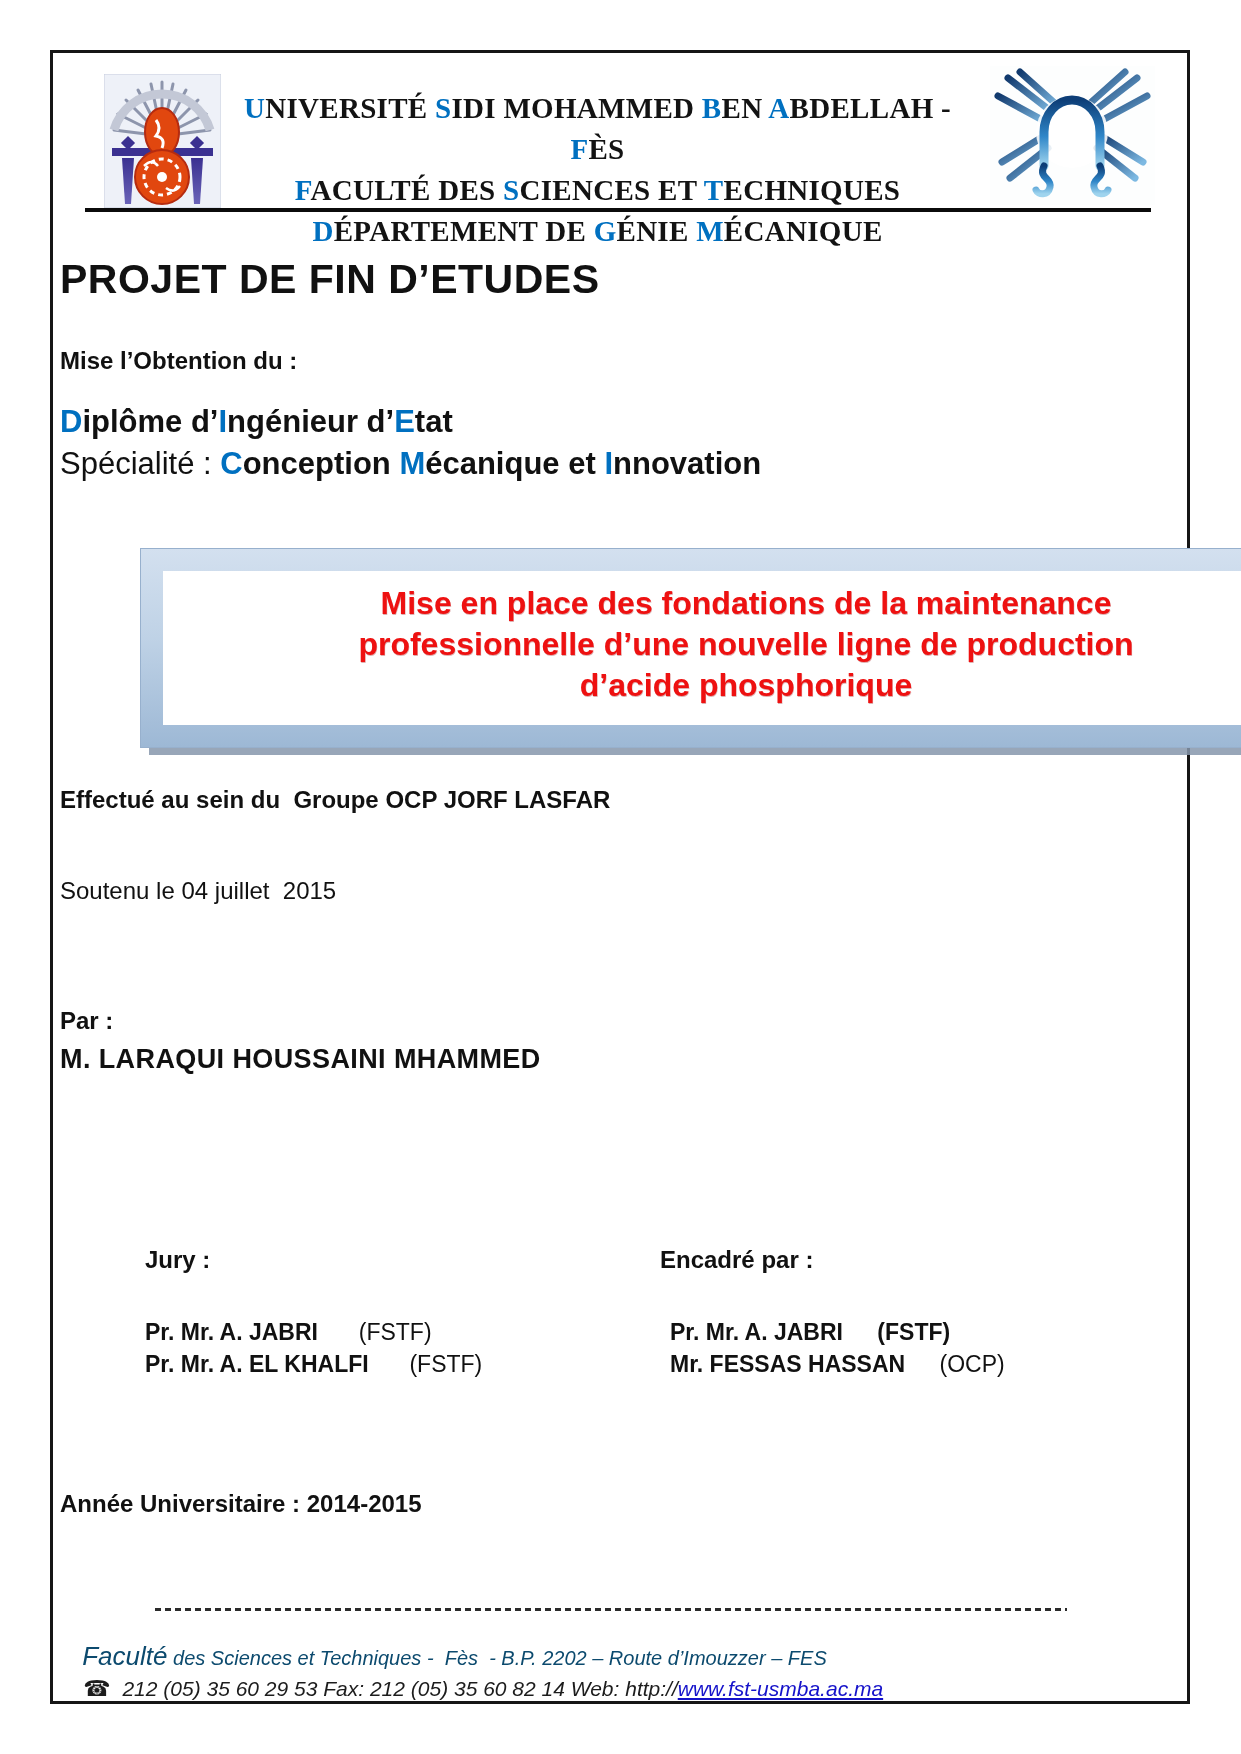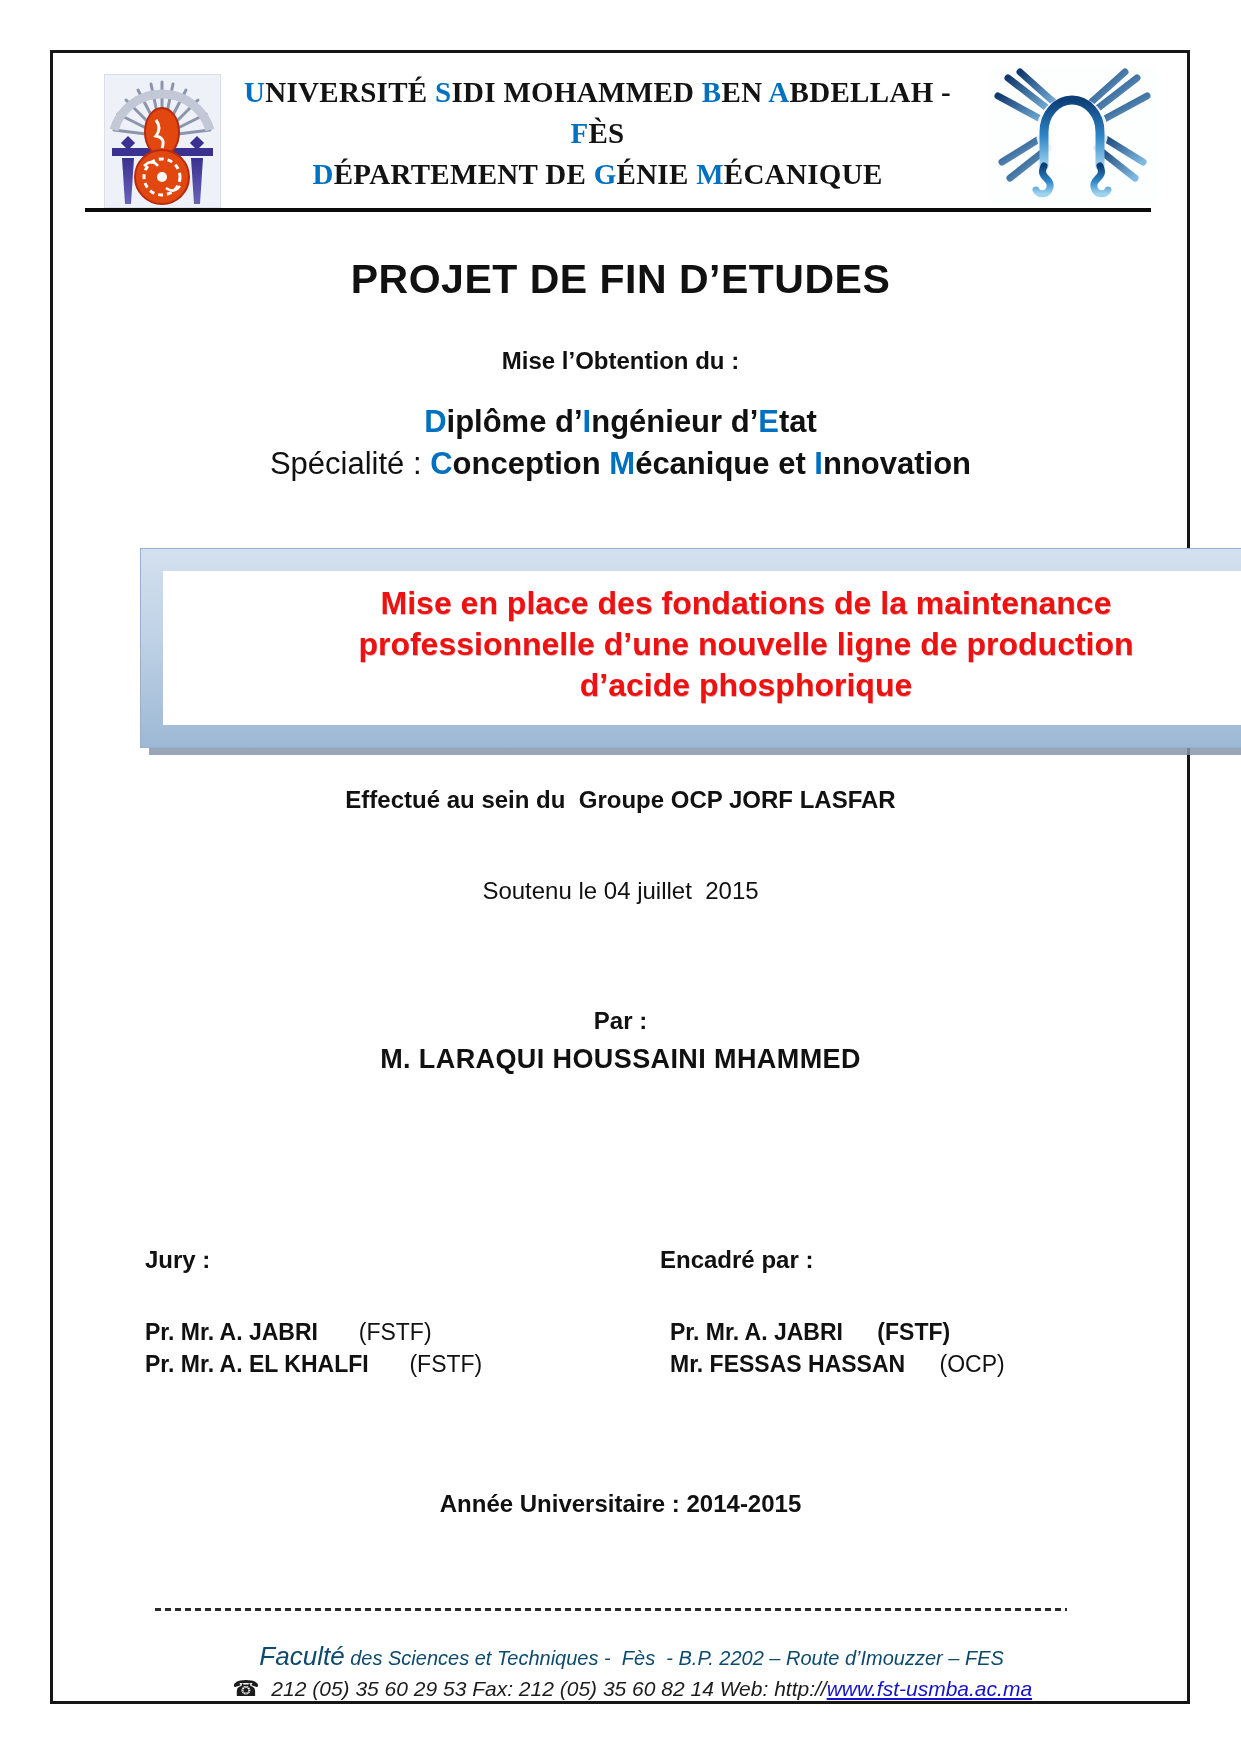--- a/index.html
+++ b/index.html
@@ -9,29 +9,29 @@
     color:#111;overflow:hidden;
   }
   .frame{
     position:absolute;left:50px;top:50px;width:1134px;height:1648px;
     border:3px solid #161616;background:#fff;
   }
   
   .logo-left{position:absolute;left:104px;top:74px;width:117px;height:134px;}
   .logo-right{position:absolute;left:990px;top:66px;width:165px;height:139px;}
   .header-text{
-    position:absolute;left:225px;top:72px;width:745px;text-align:center;
+    position:absolute;left:225px;top:88px;width:745px;text-align:center;
     font-family:"Liberation Serif","DejaVu Serif",serif;
     font-weight:700;font-size:29px;line-height:41px;color:#131313;
     letter-spacing:0.3px;
   }
   .c-blue{color:#0070C0;}
   .divider{position:absolute;left:85px;top:208px;width:1066px;height:4px;background:#0b0b0b;}
   
-  .center{position:absolute;left:60px;width:1121px;text-align:center;}
+  .center{position:absolute;left:60px;width:1121px;text-align:left;}
   .main-title{top:256px;font-size:41px;font-weight:700;letter-spacing:0.5px;margin:0;}
   .purpose{top:347px;font-size:24px;font-weight:700;}
   .diploma{top:404px;font-size:31px;font-weight:700;}
   .specialty{top:446px;font-size:31px;}
   .specialty .spec-label{font-weight:400;}
   .specialty .bold-segs span{font-weight:700;}
   
   .subject-outer{
     position:absolute;left:140px;top:548px;width:1212px;height:200px;
     background:linear-gradient(180deg,#d3e0ef 0%,#bfd2e6 45%,#9db8d5 100%);
@@ -117,20 +117,21 @@
       <path d="M52,46 q6,8 0,16 q10,2 6,12" fill="none" stroke="#fff" stroke-width="3"></path>
       <circle cx="58" cy="103" r="27" fill="#e1470f" stroke="#b52b10" stroke-width="2"></circle>
       <circle cx="58" cy="103" r="18" fill="none" stroke="#fff" stroke-width="3" stroke-dasharray="5 4"></circle>
       <circle cx="58" cy="103" r="5" fill="#fff"></circle>
       <path d="M40,92 q8,-8 14,0 M62,114 q8,6 14,-2" fill="none" stroke="#fff" stroke-width="2.5"></path>
     </svg>
   </div>
 
   <div class="header-text">
     <div><span class="c-blue">U</span><span>NIVERSITÉ </span><span class="c-blue">S</span><span>IDI MOHAMMED </span><span class="c-blue">B</span><span>EN </span><span class="c-blue">A</span><span>BDELLAH - </span><span class="c-blue">F</span><span>ÈS</span></div>
+    <div><span class="c-blue">F</span><span>ACULTÉ DES </span><span class="c-blue">S</span><span>CIENCES ET </span><span class="c-blue">T</span><span>ECHNIQUES</span></div>
     <div><span class="c-blue">D</span><span>ÉPARTEMENT DE </span><span class="c-blue">G</span><span>ÉNIE </span><span class="c-blue">M</span><span>ÉCANIQUE</span></div>
   </div>
 
   <div class="logo-right">
     <svg width="165" height="139" viewBox="0 0 165 139">
       <defs>
         <linearGradient id="bluG" x1="0" y1="0" x2="0" y2="1">
           <stop offset="0" stop-color="#0d3e77"></stop>
             <stop offset="0.55" stop-color="#2f86c8"></stop>
             <stop offset="1" stop-color="#9fd4ee"></stop>

